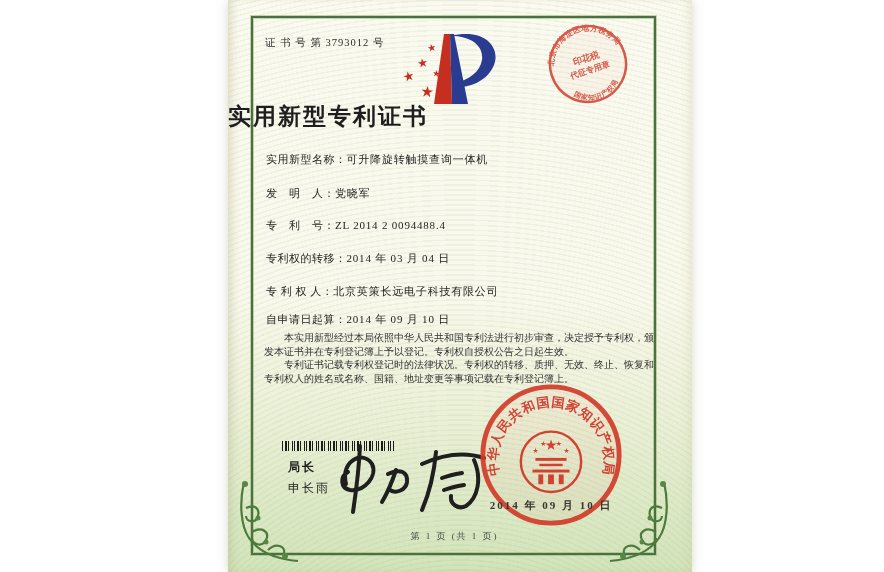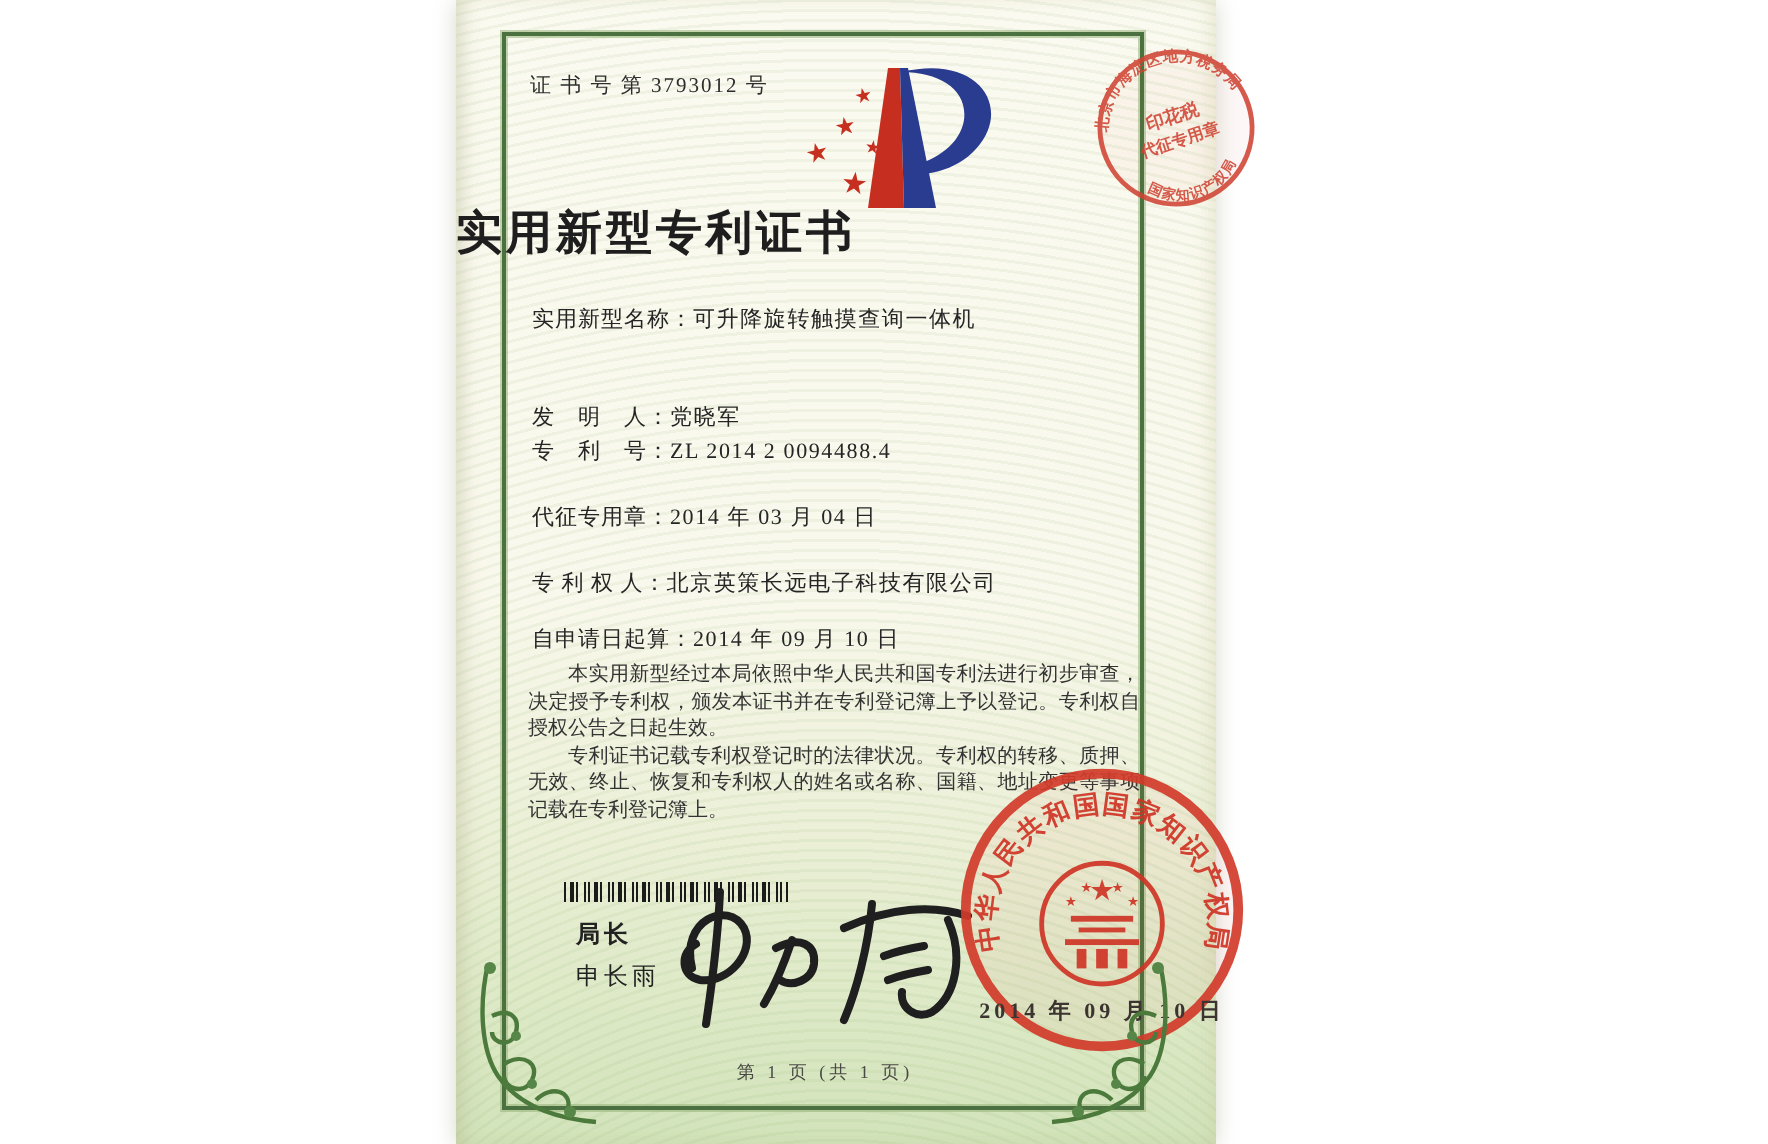--- a/index.html
+++ b/index.html
@@ -1,21 +1,21 @@
 <!DOCTYPE html>
 <html><head>
 <meta charset="utf-8">
 <style>
   html,body{margin:0;padding:0;}
   body{
     width:884px;height:572px;background:#ffffff;overflow:hidden;
     font-family:"Liberation Serif","DejaVu Serif",serif;
   }
   .photo{
-    position:absolute;left:228px;top:0;width:380px;height:572px;
+    position:absolute;left:228px;top:0;width:464px;height:572px;
     background:
       repeating-radial-gradient(circle at 50% 140%, rgba(125,168,95,0.09) 0 1.5px, rgba(0,0,0,0) 1.5px 5px),
       linear-gradient(to bottom,#fbfaf0 0%,#f9f8ec 52%,#ecf0d8 72%,#dbe8c4 90%,#d2e3ba 100%);
     box-shadow:0 1px 10px rgba(140,145,110,0.35),
       inset 8px 0 10px -5px rgba(180,180,140,0.45),
       inset -8px 0 10px -5px rgba(200,200,160,0.35);
   }
   .frame{
     position:absolute;left:23px;top:16px;right:36px;bottom:17px;
     border:2px solid #4b7140;
@@ -96,28 +96,28 @@
       <text x="10" y="52" font-size="13" transform="rotate(-14 10 52)">★</text>
       <text x="26" y="66" font-size="15" transform="rotate(6 26 66)">★</text>
     </g>
   </svg>
 
   <div class="title">实用新型专利证书</div>
 
   <div class="fieldrow" style="top:152px">
     <span class="lab">实用新型名称：</span><span class="val">可升降旋转触摸查询一体机</span>
   </div>
-  <div class="fieldrow" style="top:201px">
+  <div class="fieldrow" style="top:186px">
     <span class="lab">发　明　人：</span><span class="val">党晓军</span>
   </div>
   <div class="fieldrow" style="top:218px">
     <span class="lab">专　利　号：</span><span class="val">ZL 2014 2 0094488.4</span>
   </div>
   <div class="fieldrow" style="top:251px">
-    <span class="lab">代征专用章：</span><span class="val">2014 年 03 月 04 日</span>
+    <span class="lab">专利权的转移：</span><span class="val">2014 年 03 月 04 日</span>
   </div>
   <div class="fieldrow" style="top:284px">
     <span class="lab">专 利 权 人：</span><span class="val">北京英策长远电子科技有限公司</span>
   </div>
   <div class="fieldrow" style="top:312px">
     <span class="lab">自申请日起算：</span><span class="val">2014 年 09 月 10 日</span>
   </div>
 
   <div class="paras">
     <p>本实用新型经过本局依照中华人民共和国专利法进行初步审查，决定授予专利权，颁发本证书并在专利登记簿上予以登记。专利权自授权公告之日起生效。</p>

